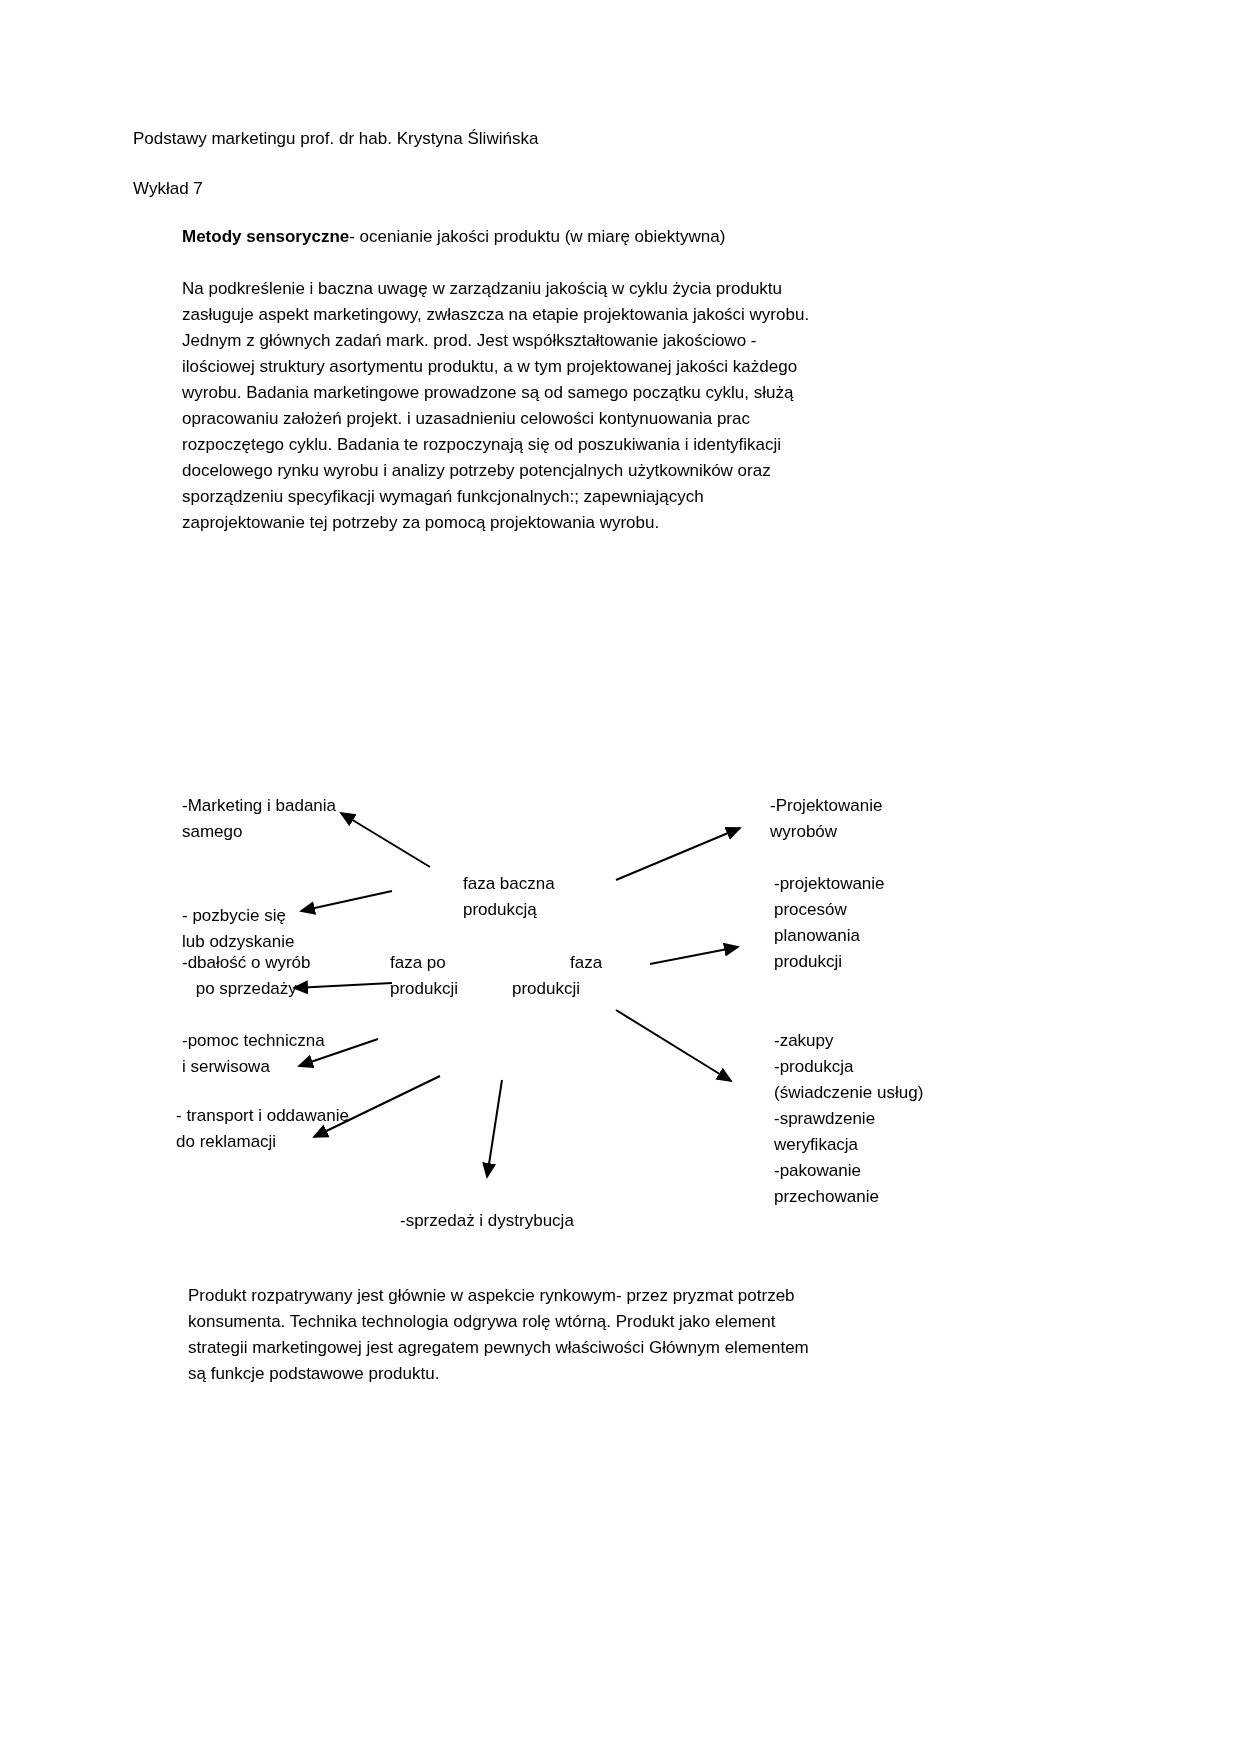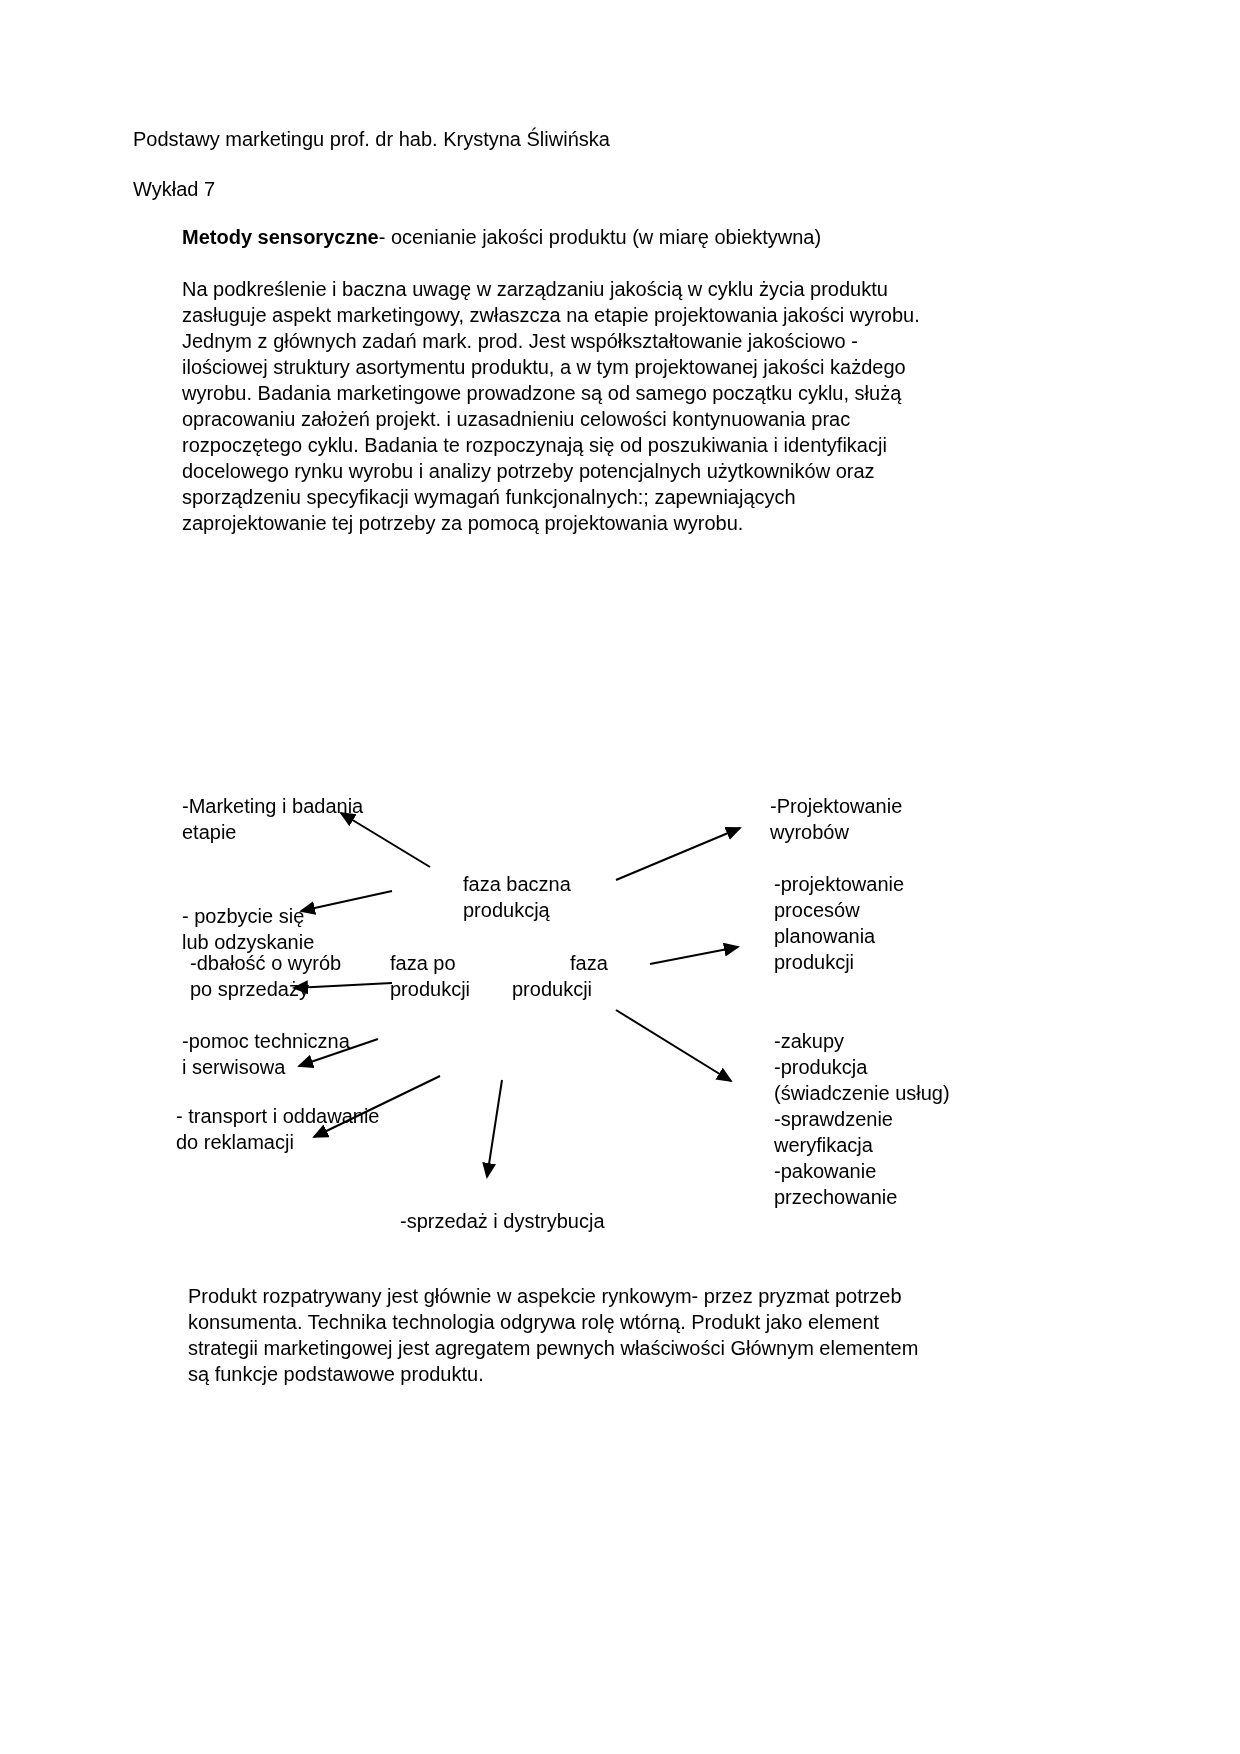--- a/index.html
+++ b/index.html
@@ -7,40 +7,40 @@
   body {
     font-family: "Liberation Sans", "DejaVu Sans", sans-serif;
     color: #000000;
   }
   .page {
     position: relative;
     width: 1240px;
     height: 1754px;
     background: #ffffff;
     overflow: hidden;
-    font-size: 20px;
+    font-size: 17px;
     line-height: 26px;
   }
   .abs { position: absolute; white-space: pre-line; }
   .bold { font-weight: bold; margin-top: 29px; }
 
   
   .course-line   { left: 133px; top: 126px; }
   .lecture-line  { left: 133px; top: 176px; }
   .heading-line  { left: 182px; top: 224px; white-space: normal; }
   .para-1        { left: 182px; top: 276px; width: 850px; }
   .para-2        { left: 165px; top: 1283px; width: 850px; margin-left: 23px; }
 
   
   .lbl-marketing        { left: 182px; top: 793px; }
   .lbl-proj-wyrobow     { left: 770px; top: 793px; }
   .lbl-pozbycie         { left: 182px; top: 871px; margin-top: 32px; }
   .lbl-faza-przed       { left: 463px; top: 871px; }
   .lbl-proj-procesow    { left: 774px; top: 871px; }
-  .lbl-dbalosc          { left: 190px; top: 950px; }
+  .lbl-dbalosc          { left: 182px; top: 950px; text-align: center; }
   .lbl-faza-po          { left: 390px; top: 950px; }
   .lbl-faza-produkcji   { left: 512px; top: 950px; text-indent: 58px; }
   .lbl-pomoc            { left: 182px; top: 1028px; }
   .lbl-zakupy           { left: 774px; top: 1028px; }
   .lbl-transport        { left: 176px; top: 1103px; }
   .lbl-sprzedaz         { left: 352px; top: 1208px; margin-left: 48px; }
 
   .arrow-layer {
     position: absolute;
     left: 0; top: 0;
@@ -80,21 +80,21 @@
     <line x1="392" y1="891" x2="301" y2="911" stroke="#000" stroke-width="2" marker-end="url(#ah)"></line>
     <line x1="650" y1="964" x2="738" y2="947" stroke="#000" stroke-width="2" marker-end="url(#ah)"></line>
     <line x1="392" y1="983" x2="294" y2="988" stroke="#000" stroke-width="2" marker-end="url(#ah)"></line>
     <line x1="616" y1="1010" x2="731" y2="1081" stroke="#000" stroke-width="2" marker-end="url(#ah)"></line>
     <line x1="378" y1="1039" x2="299" y2="1066" stroke="#000" stroke-width="2" marker-end="url(#ah)"></line>
     <line x1="440" y1="1076" x2="314" y2="1137" stroke="#000" stroke-width="2" marker-end="url(#ah)"></line>
     <line x1="502" y1="1080" x2="487" y2="1177" stroke="#000" stroke-width="2" marker-end="url(#ah)"></line>
   </svg>
 
   <div class="abs lbl-marketing">-Marketing i badania
-etapie</div>
+samego</div>
   <div class="abs lbl-proj-wyrobow">-Projektowanie
 wyrobów</div>
   <div class="abs lbl-pozbycie">- pozbycie się
 lub odzyskanie</div>
   <div class="abs lbl-faza-przed">faza baczna
 produkcją</div>
   <div class="abs lbl-proj-procesow">-projektowanie
 procesów
 planowania
 produkcji</div>

